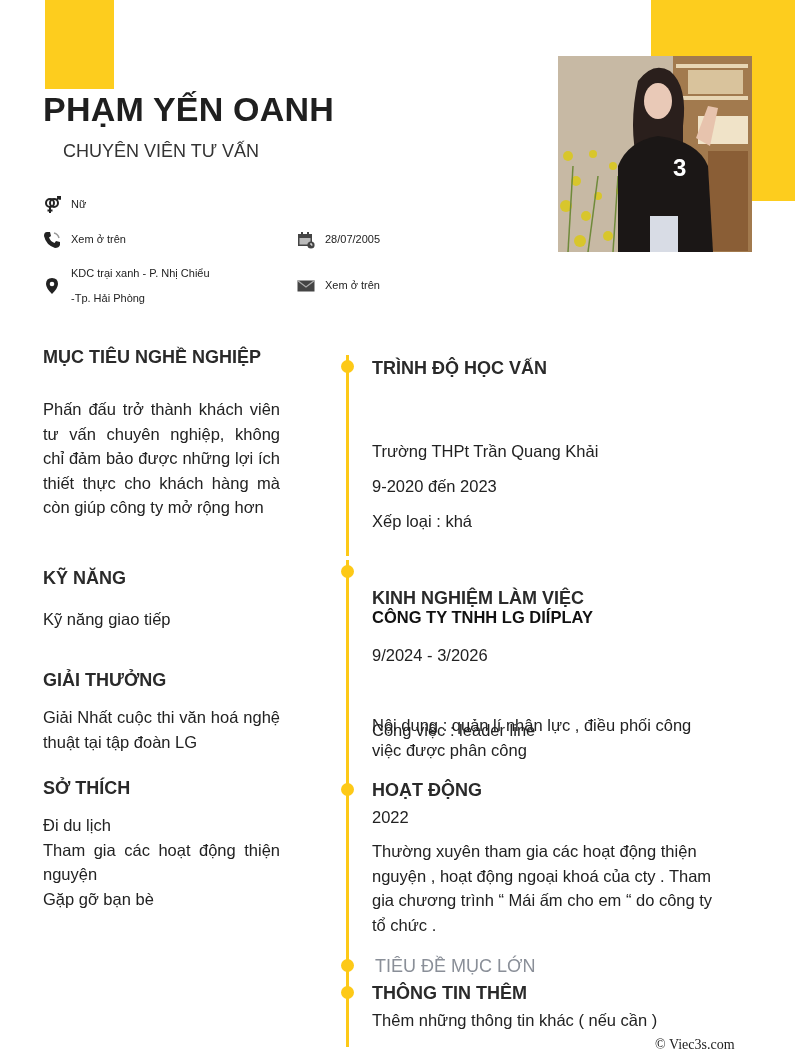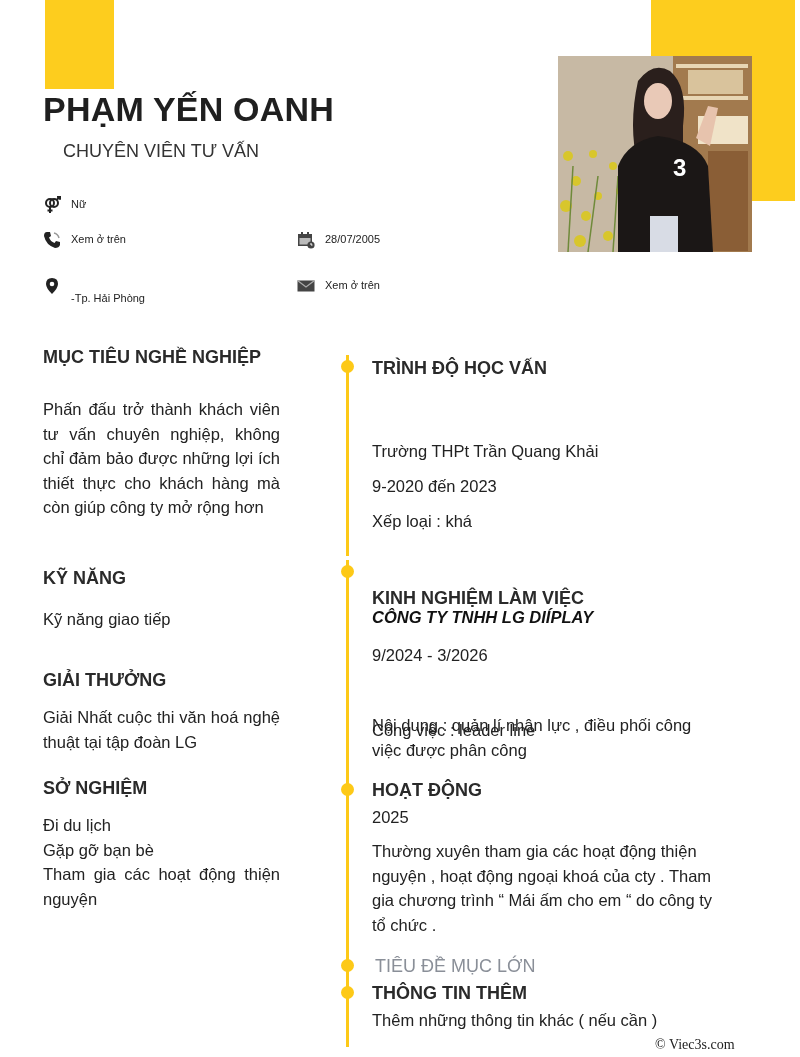--- a/index.html
+++ b/index.html
@@ -116,21 +116,21 @@
 </div>
 
 <div class="abs info-item" style="left:43px; top:261px;">
   <span class="ic">
     <svg width="18" height="18" viewBox="0 0 18 18">
         <path d="M9 1 Q15 1 15 7 Q15 11 9 17 Q3 11 3 7 Q3 1 9 1 Z" fill="#222"></path>
         <circle cx="9" cy="7" r="2.3" fill="#fff"></circle>
       </svg>
   </span>
   <span class="txt">
-    <br>
+    <span>KDC trại xanh - P. Nhị Chiểu</span><br>
     <span>-Tp. Hải Phòng</span>
   </span>
 </div>
 
 <div class="abs info-item" style="left:297px; top:273px;">
   <span class="ic">
     <svg width="18" height="18" viewBox="0 0 18 18">
         <rect x="0.5" y="3.5" width="17" height="11" fill="#444"></rect>
         <path d="M0.5 3.5 L9 10 L17.5 3.5" stroke="#aaa" stroke-width="1.2" fill="none"></path>
       </svg>
@@ -140,48 +140,48 @@
 
 <div class="abs sec-title" style="left:43px; top:347px;">MỤC TIÊU NGHỀ NGHIỆP</div>
 <div class="abs body-text justify" style="left:43px; top:397px; width:237px;">Phấn đấu trở thành khách viên tư vấn  chuyên nghiệp, không chỉ đảm bảo được những lợi ích thiết thực cho khách hàng mà còn giúp công ty mở rộng hơn</div>
 
 <div class="abs sec-title" style="left:43px; top:568px;">KỸ NĂNG</div>
 <div class="abs body-text" style="left:43px; top:607px;">Kỹ năng giao tiếp</div>
 
 <div class="abs sec-title" style="left:43px; top:670px;">GIẢI THƯỞNG</div>
 <div class="abs body-text justify" style="left:43px; top:705px; width:237px;">Giải Nhất cuộc thi văn hoá nghệ thuật tại tập đoàn LG</div>
 
-<div class="abs sec-title" style="left:43px; top:778px;">SỞ NGHIỆM</div>
+<div class="abs sec-title" style="left:43px; top:778px;">SỞ THÍCH</div>
 <div class="abs body-text justify" style="left:43px; top:813px; width:237px;">
   <div>Đi du lịch</div>
+  <div>Tham gia các hoạt động thiện nguyện</div>
   <div>Gặp gỡ bạn bè</div>
-  <div>Tham gia các hoạt động thiện nguyện</div>
 </div>
 
 <div class="abs tl-line" style="top:355px; height:201px;"></div>
 <div class="abs tl-line" style="top:560px; height:487px;"></div>
 <div class="abs tl-dot" style="top:360px;"></div>
 <div class="abs tl-dot" style="top:565px;"></div>
 <div class="abs tl-dot" style="top:783px;"></div>
 <div class="abs tl-dot" style="top:959px;"></div>
 <div class="abs tl-dot" style="top:986px;"></div>
 
 <div class="abs sec-title rt" style="top:358px;">TRÌNH ĐỘ HỌC VẤN</div>
 <div class="abs body-text rt" style="top:439px;">Trường THPt Trần Quang Khải</div>
 <div class="abs body-text rt" style="top:474px;">9-2020 đến 2023</div>
 <div class="abs body-text rt" style="top:509px;">Xếp loại : khá</div>
 
 <div class="abs sec-title rt" style="top:588px;">KINH NGHIỆM LÀM VIỆC</div>
-<div class="abs rt" style="top:608px; font-size:16.5px; font-weight:bold; color:#111; white-space:nowrap;font-style:italic;">CÔNG TY TNHH LG DIÍPLAY</div>
+<div class="abs rt" style="top:608px; font-size:16.5px; font-weight:bold; color:#111; white-space:nowrap;">CÔNG TY TNHH LG DIÍPLAY</div>
 <div class="abs body-text rt" style="top:643px;">9/2024 - 3/2026</div>
 <div class="abs body-text rt" style="top:718px;">Công việc : leader line</div>
 <div class="abs body-text rt" style="top:713px; width:340px;">Nội dung : quản lí nhân lực , điều phối công việc được phân công</div>
 
 <div class="abs sec-title rt" style="top:780px;">HOẠT ĐỘNG</div>
-<div class="abs body-text rt" style="top:805px;">2025</div>
+<div class="abs body-text rt" style="top:805px;">2022</div>
 <div class="abs body-text rt" style="top:839px; width:345px;">Thường xuyên tham gia các hoạt động thiện nguyện , hoạt động ngoại khoá của cty . Tham gia chương trình “ Mái ấm cho em “ do công ty tổ chức .</div>
 
 <div class="abs sec-title rt subtle" style="top:956px; left:375px;">TIÊU ĐỀ MỤC LỚN</div>
 
 <div class="abs sec-title rt" style="top:983px;">THÔNG TIN THÊM</div>
 <div class="abs body-text rt" style="top:1008px;text-align:center;">Thêm những thông tin khác ( nếu cần )</div>
 
 <div class="abs footer">© Viec3s.com</div>
 
 </body></html>

